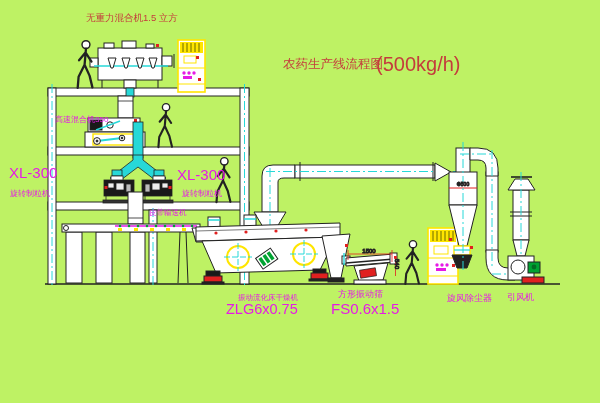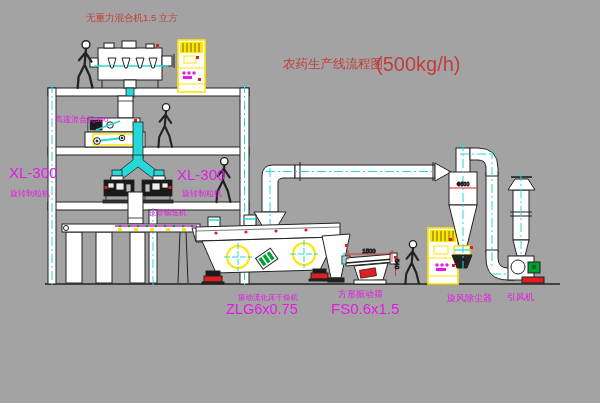--- a/index.html
+++ b/index.html
@@ -1,16 +1,16 @@
 <!DOCTYPE html>
 <html><head>
 <meta charset="utf-8">
 <style>
   html,body{margin:0;padding:0;background:#ffffff;}
-  .canvas{position:relative;width:600px;height:403px;background:#a3a3a3;overflow:hidden;
+  .canvas{position:relative;width:600px;height:403px;background:#bef264;overflow:hidden;
           font-family:"Liberation Sans", sans-serif;}
   svg text{font-family:"Liberation Sans", sans-serif;}
   .mag{fill:#e61ae6;}
   .redlab{fill:#c43c3c;}
   .dim{fill:#e02020;}
 </style>
 </head>
 <body>
 
 <div class="canvas">

